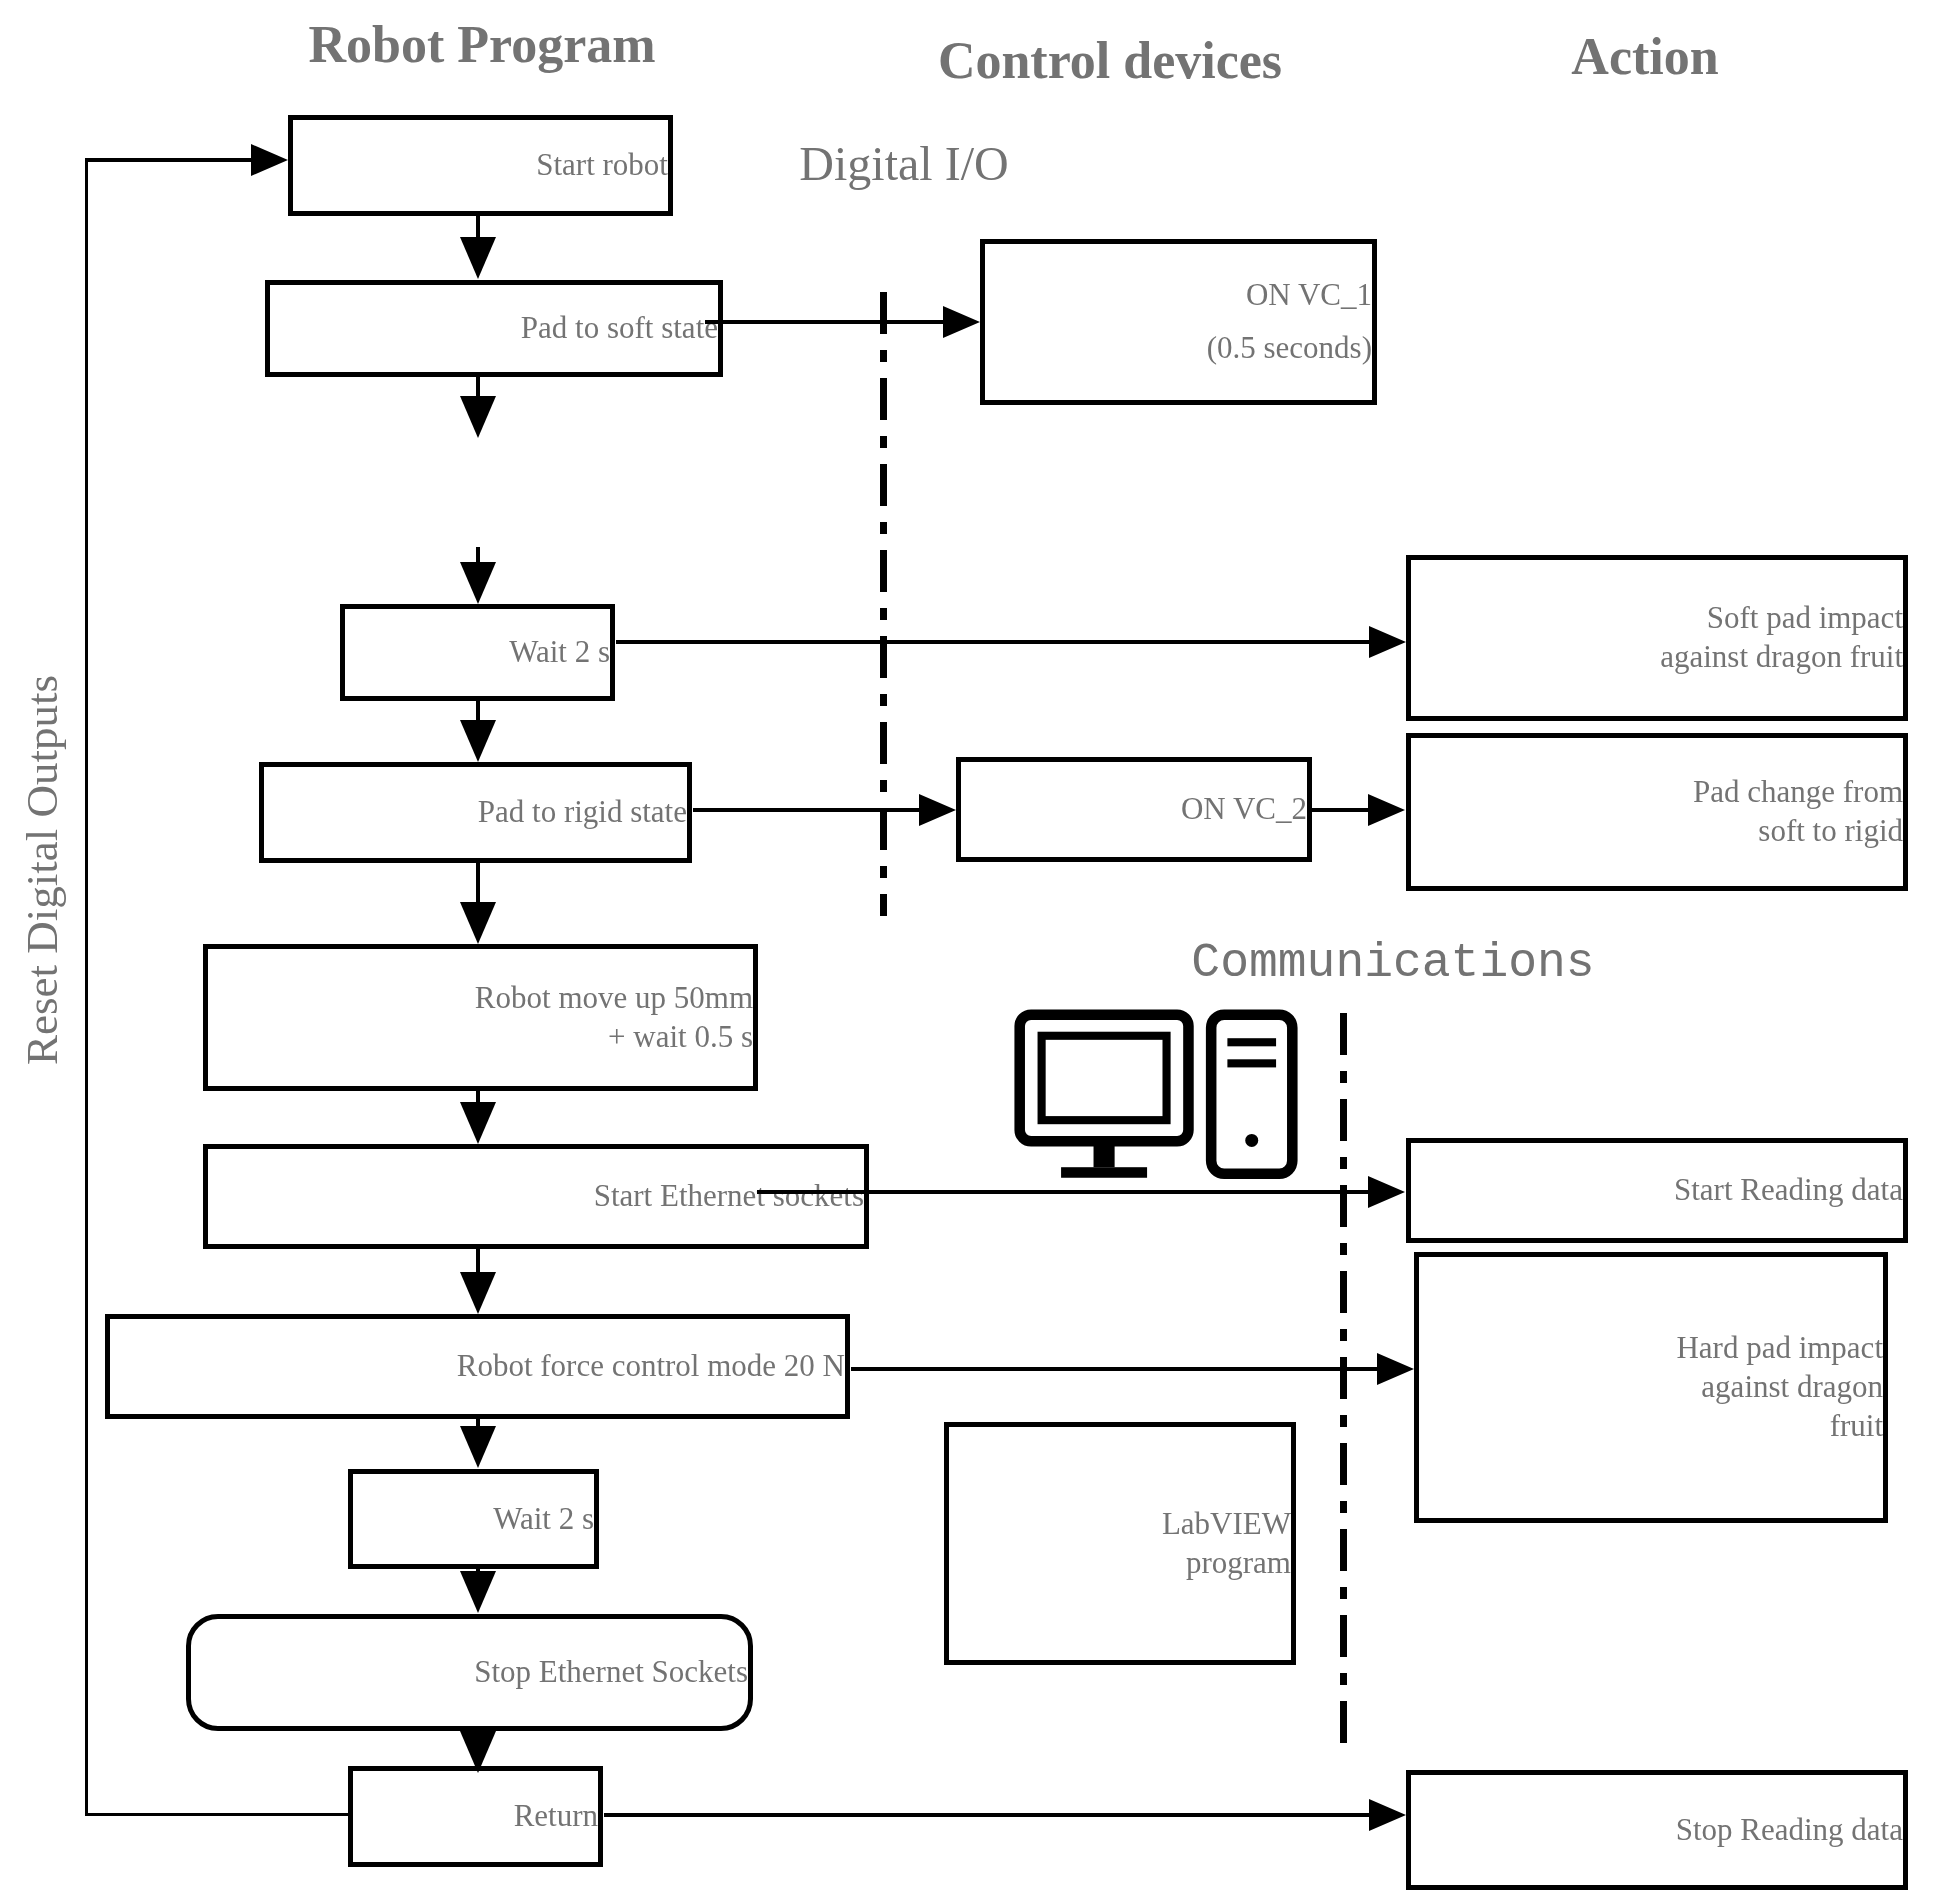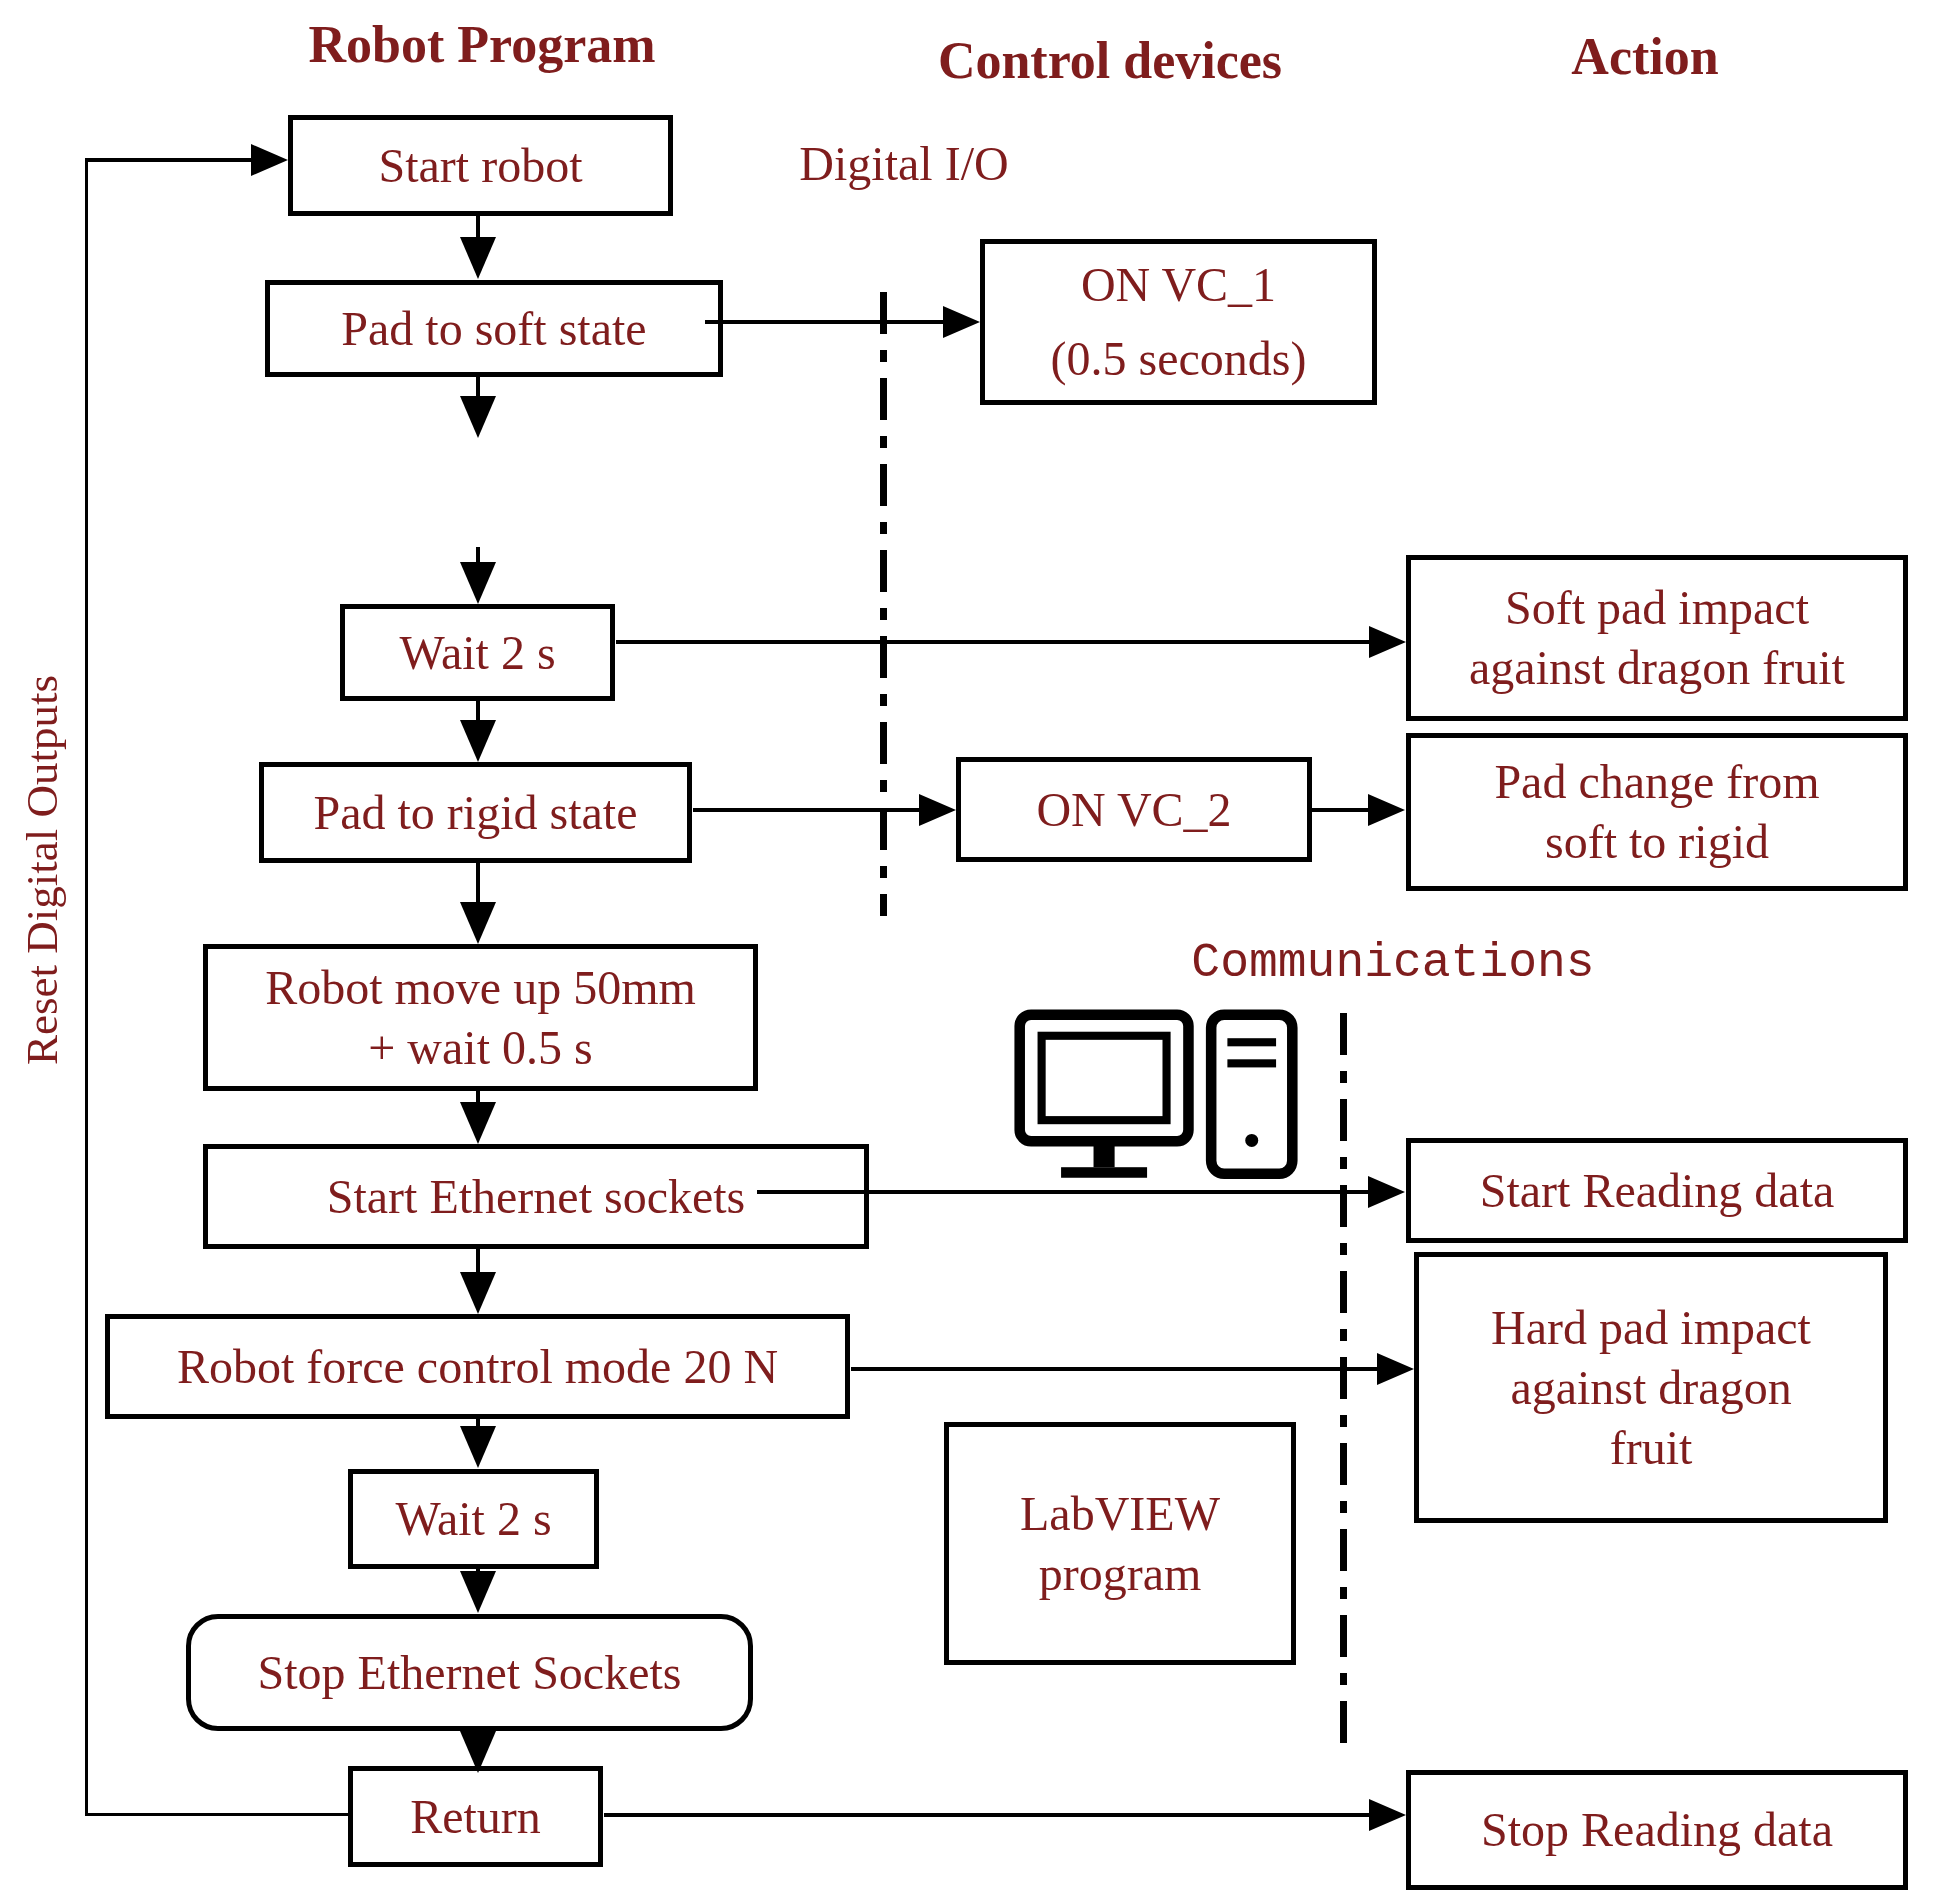--- a/index.html
+++ b/index.html
@@ -1,31 +1,31 @@
 <!DOCTYPE html>
 <html style="font-size:13px"><head>
 <meta charset="utf-8">
 <style>
   html,body{margin:0;padding:0;background:#ffffff;}
   #canvas{
     position:relative;
     width:1938px;height:1902px;
     background:#ffffff;
     font-family:"Liberation Serif","DejaVu Serif",serif;
-    color:#7f1d1d;
+    color:#737373;
     overflow:hidden;
   }
   .box{
     position:absolute;
     border:5.7px solid #000;
     background:#fff;
     display:flex;flex-direction:column;
-    align-items:center;justify-content:center;
+    align-items:flex-end;justify-content:center;
     text-align:center;
-    font-size:48px;line-height:1.25;
+    font-size:31px;line-height:1.25;
     box-sizing:border-box;
   }
   .hdr{
     position:absolute;
     font-size:52px;font-weight:bold;
     text-align:center;white-space:nowrap;
     transform:translateX(-50%);
   }
   .lbl{
     position:absolute;

